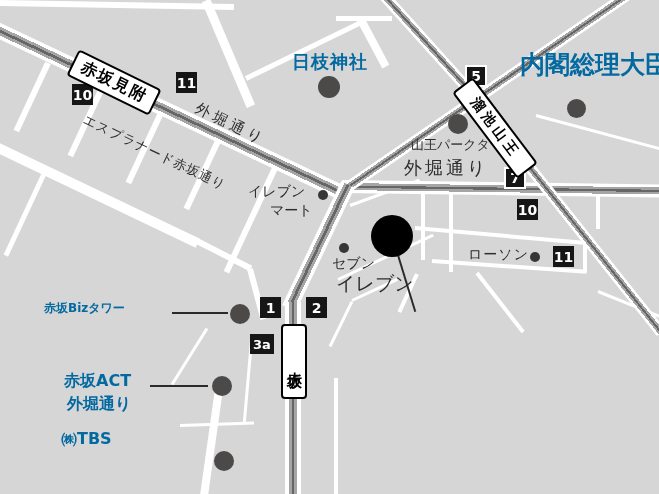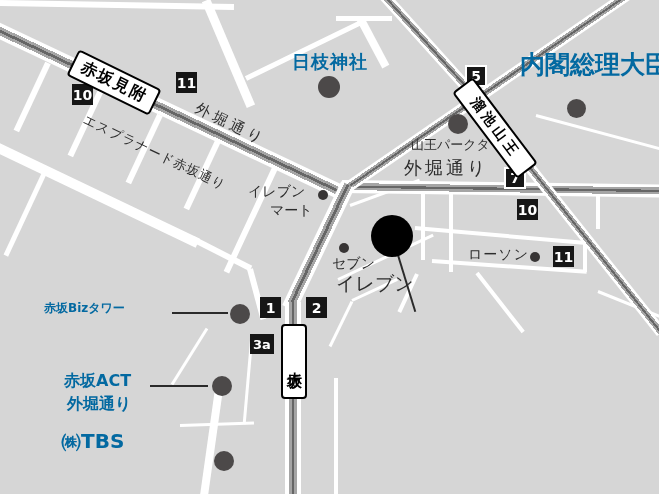--- a/index.html
+++ b/index.html
@@ -104,21 +104,21 @@
 
   <div class="txt b" style="left:44px;top:302px;font-size:12px;">赤坂Bizタワー</div>
   <div class="leader" style="left:172px;top:312px;width:56px;height:2px;"></div>
   <div class="dot" style="left:230px;top:304px;width:20px;height:20px;"></div>
 
   <div class="txt b" style="left:64px;top:373px;font-size:16px;">赤坂ACT</div>
   <div class="txt b" style="left:67px;top:396px;font-size:16px;">外堀通り</div>
   <div class="leader" style="left:150px;top:385px;width:58px;height:2px;"></div>
   <div class="dot" style="left:212px;top:376px;width:20px;height:20px;"></div>
 
-  <div class="txt b" style="left:61px;top:431px;font-size:20px;">㈱TBS</div>
+  <div class="txt b" style="left:61px;top:431px;font-size:16px;">㈱TBS</div>
   <div class="dot" style="left:214px;top:451px;width:20px;height:20px;"></div>
 
   <div class="badge" style="left:72px;top:84px;">10</div>
   <div class="badge" style="left:176px;top:72px;">11</div>
   <div class="badge wb" style="left:465px;top:65px;">5</div>
   <div class="badge wb" style="left:504px;top:167px;">7</div>
   <div class="badge" style="left:517px;top:199px;">10</div>
   <div class="badge" style="left:553px;top:246px;">11</div>
   <div class="badge" style="left:260px;top:297px;">1</div>
   <div class="badge" style="left:306px;top:297px;">2</div>

